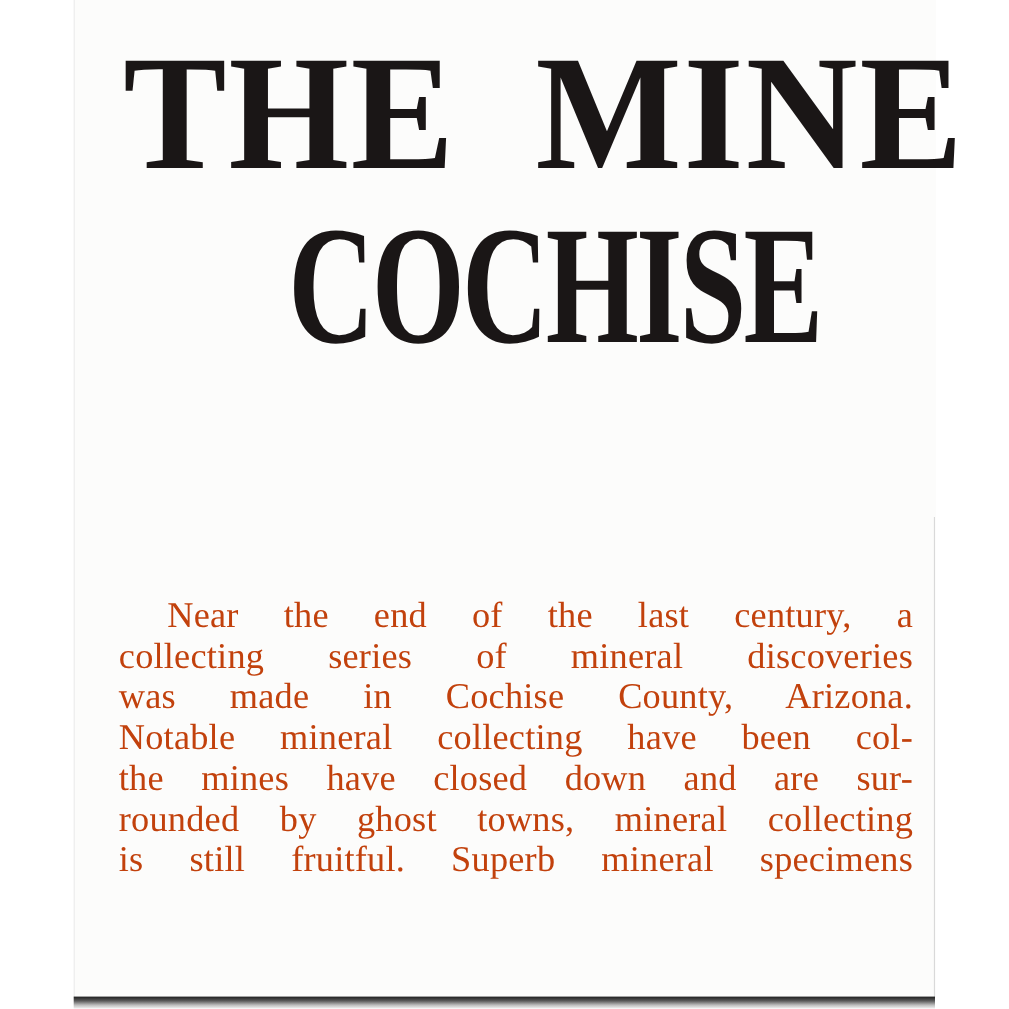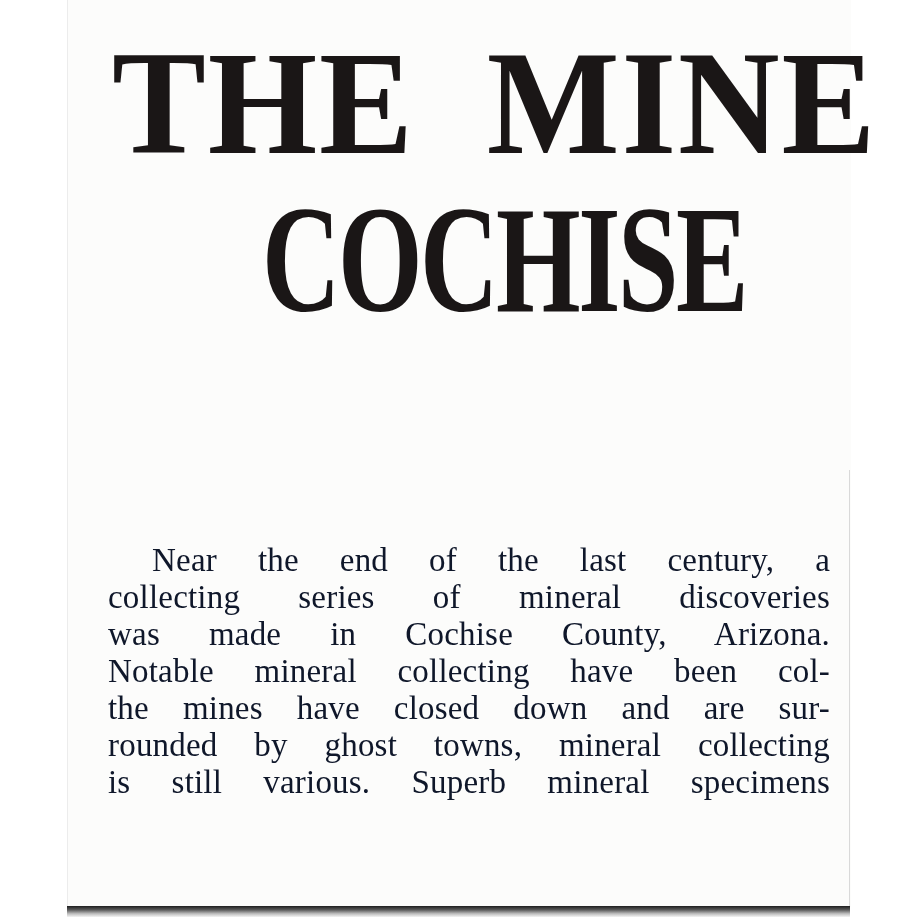--- a/index.html
+++ b/index.html
@@ -60,21 +60,21 @@
       transform: scale(0.64, 0.90);
     }
     .body-text {
       position: absolute;
       left: 108px;
       top: 542px;
       width: 722px;
       font-family: "Liberation Serif", "DejaVu Serif", serif;
       font-size: 33px;
       line-height: 37px;
-      color: #0f172a;
+      color: #c2410c;
       letter-spacing: 0.2px;
     }
     .body-line {
       display: block;
       text-align: justify;
       text-align-last: justify;
       white-space: nowrap;
       height: 37px;
       overflow: visible;
     }
@@ -91,16 +91,16 @@
 <div class="title title-line-1">THE MINE</div>
 <div class="title title-line-2">COCHISE</div>
 
 <div class="body-text">
   <span class="body-line indent">Near the end of the last century, a</span>
   <span class="body-line">collecting series of mineral discoveries</span>
   <span class="body-line">was made in Cochise County, Arizona.</span>
   <span class="body-line">Notable mineral collecting have been col-</span>
   <span class="body-line">the mines have closed down and are sur-</span>
   <span class="body-line">rounded by ghost towns, mineral collecting</span>
-  <span class="body-line">is still various. Superb mineral specimens</span>
+  <span class="body-line">is still fruitful. Superb mineral specimens</span>
 </div>
 
 <div class="page-bottom-shadow"></div>
 
 </body></html>

